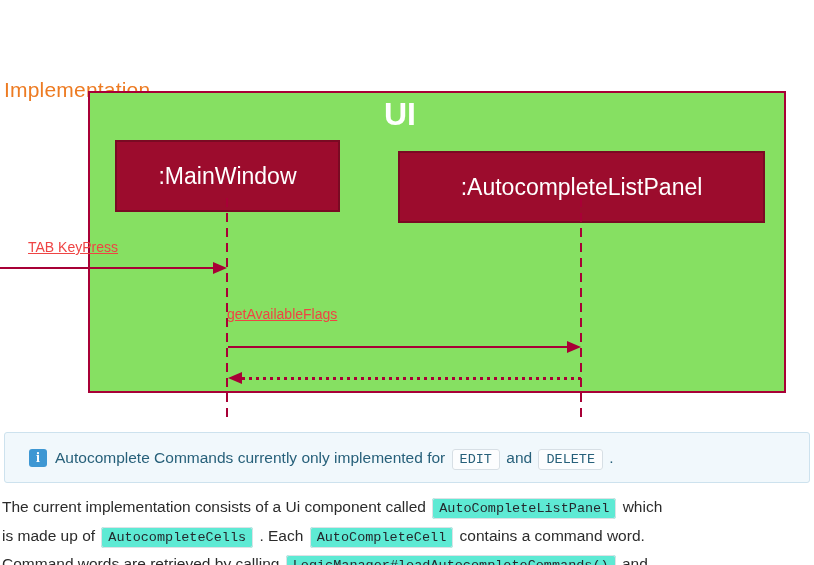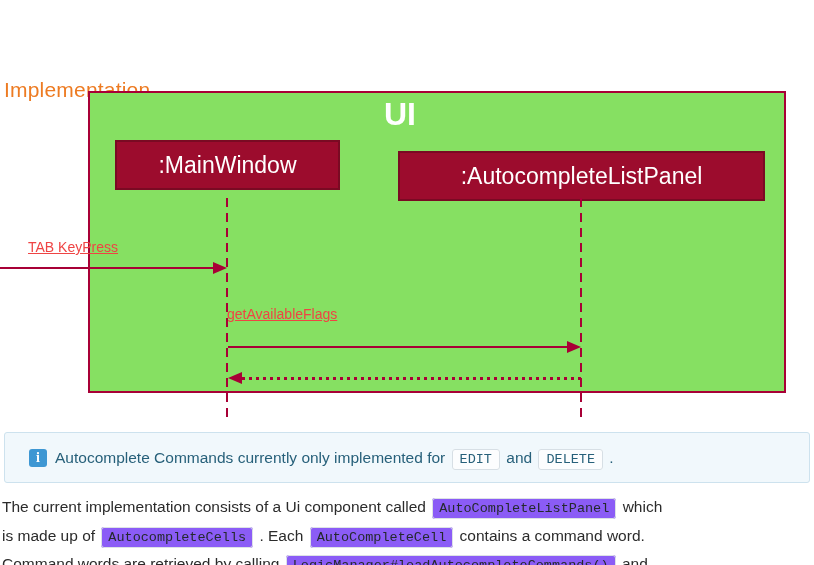--- a/index.html
+++ b/index.html
@@ -37,21 +37,21 @@
     left: 88px; top: 96px;
     width: 624px;
     text-align: center;
     font-size: 32px;
     font-weight: bold;
     color: #ffffff;
   }
   .participant {
     position: absolute;
     top: 140px;
-    height: 50px;
+    height: 72px;
     background: #9c0c2d;
     border: 2px solid #7a0a23;
     color: #ffffff;
     font-size: 23px;
     display: flex;
     align-items: center;
     justify-content: center;
     white-space: nowrap;
   }
   .participant.p1 { left: 115px; width: 225px; }
@@ -143,21 +143,21 @@
   .paragraph {
     position: absolute;
     left: 2px; top: 494px;
     width: 800px;
     font-size: 15.5px;
     line-height: 26.5px;
     color: #2b2b2b;
   }
   .paragraph .code {
     color: #24292e;
-    background: #8b5cf6;
+    background: #5eead4;
     border-color: #dde2e6;
     padding: 2px 6px;
     margin: 5px 2px;
   }
   .para-line { white-space: nowrap; }
 </style>
 </head>
 <body>
 
 <div class="page">

